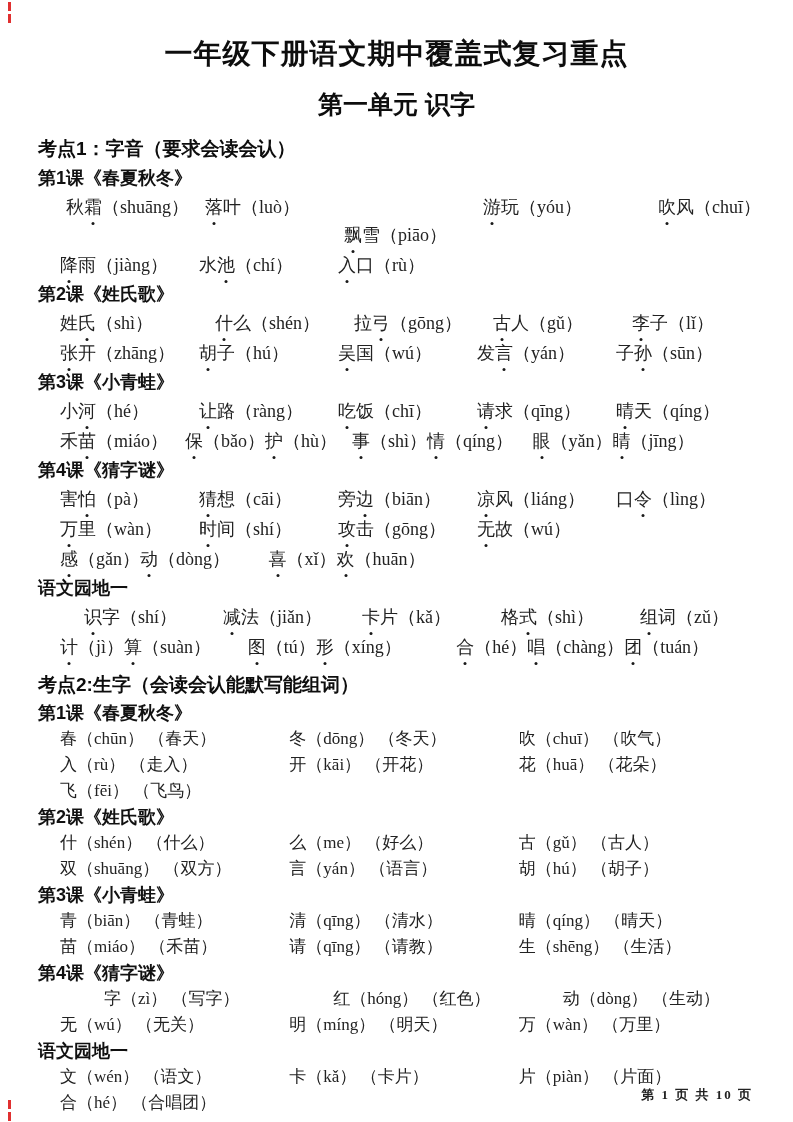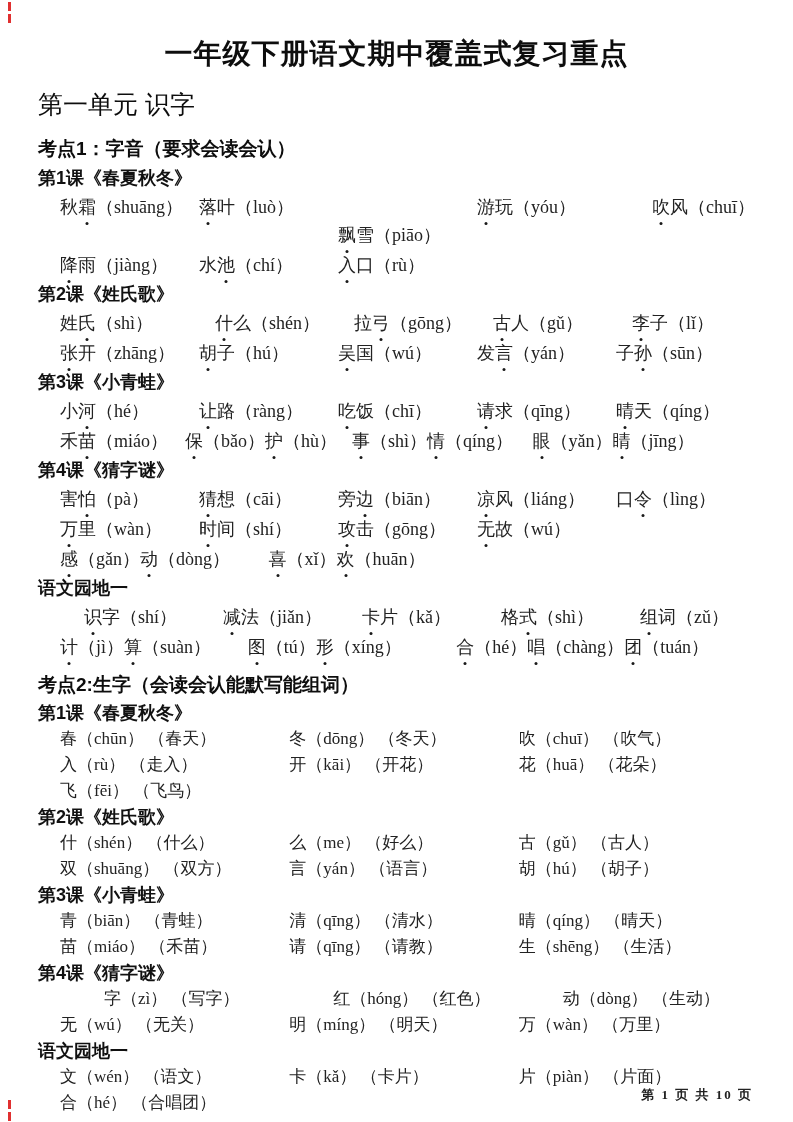--- a/index.html
+++ b/index.html
@@ -20,23 +20,23 @@
   .scan-mark.bot1{top:1100px;}
   .scan-mark.bot2{top:1112px;}
 
   h1.doc-title{
     margin:0;text-align:center;
     font-family:"Liberation Sans","DejaVu Sans",sans-serif;
     font-weight:900;font-size:28px;line-height:48px;
     letter-spacing:1px;color:#0d0d0d;
   }
   h2.doc-subtitle{
-    margin:10px 0 0 0;text-align:left;
-    font-family:"Liberation Sans","DejaVu Sans",sans-serif;
-    font-weight:400;font-size:25px;line-height:32px;color:#0d0d0d;
+    margin:10px 0 0 0;text-align:center;
+    font-family:"Liberation Sans","DejaVu Sans",sans-serif;
+    font-weight:700;font-size:25px;line-height:32px;color:#0d0d0d;
   }
   .section-heading{
     font-family:"Liberation Sans","DejaVu Sans",sans-serif;
     font-weight:800;font-size:19px;line-height:30px;
     margin-top:14px;color:#0d0d0d;
   }
   .sec2 .section-heading{margin-top:8px;}
   .group-title{
     font-family:"Liberation Sans","DejaVu Sans",sans-serif;
     font-weight:700;font-size:18px;line-height:28px;color:#111;
@@ -74,21 +74,21 @@
 
   <h1 class="doc-title">一年级下册语文期中覆盖式复习重点</h1>
   <h2 class="doc-subtitle">第一单元 识字</h2>
 
   <div id="sections">
       <section class="sec1">
         <div class="section-heading">考点1：字音（要求会读会认）</div>
         <div class="group">
           <div class="group-title">第1课《春夏秋冬》</div>
           <div class="row">
-            <span class="entry" style="width: 20%;">秋<span class="em-dot">霜</span>（shuāng）</span>
+            <span class="entry" style="width: 20%; margin-left: 6px;">秋<span class="em-dot">霜</span>（shuāng）</span>
             <span class="entry" style="width: 20%;"><span class="em-dot">落</span>叶（luò）</span>
             <span class="entry" style="width: 20%; margin-top: 28px;"><span class="em-dot">飘</span>雪（piāo）</span>
             <span class="entry" style="width: 20%;"><span class="em-dot">游</span>玩（yóu）</span>
             <span class="entry" style="width: 20%; text-align: right;"><span class="em-dot">吹</span>风（chuī）</span>
           </div>
           <div class="row">
             <span class="entry" style="width: 20%;"><span class="em-dot">降</span>雨（jiàng）</span>
             <span class="entry" style="width: 20%;">水<span class="em-dot">池</span>（chí）</span>
             <span class="entry" style="width: 20%;"><span class="em-dot">入</span>口（rù）</span>
           </div>

